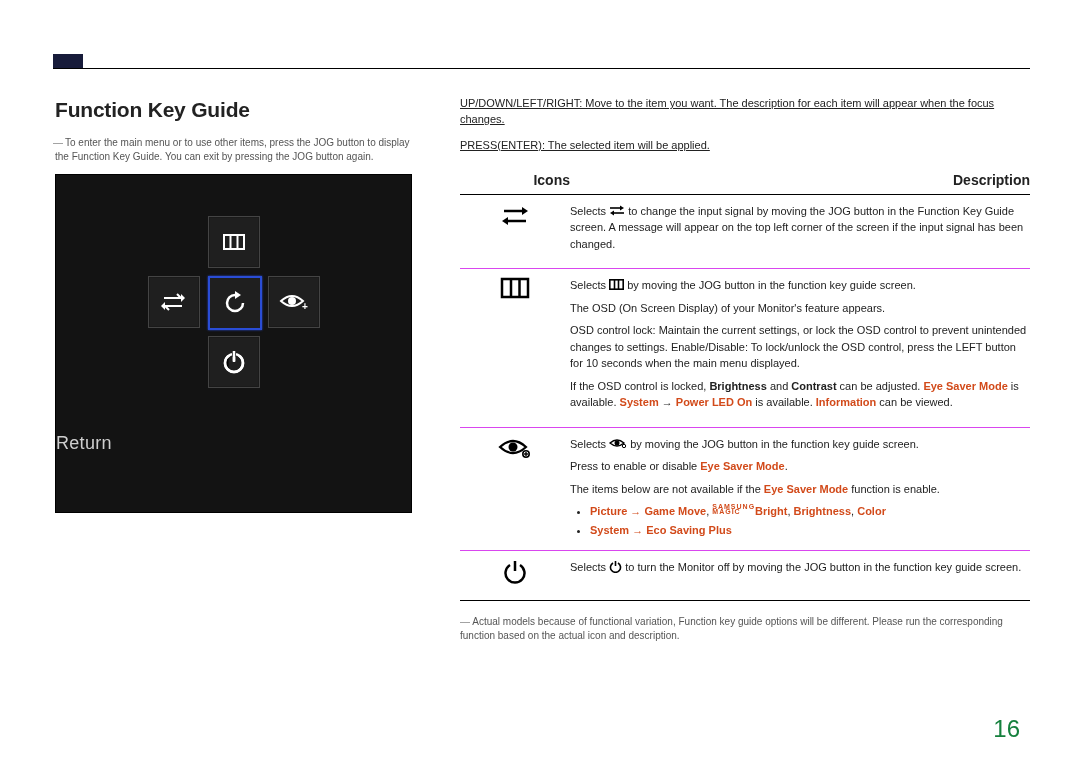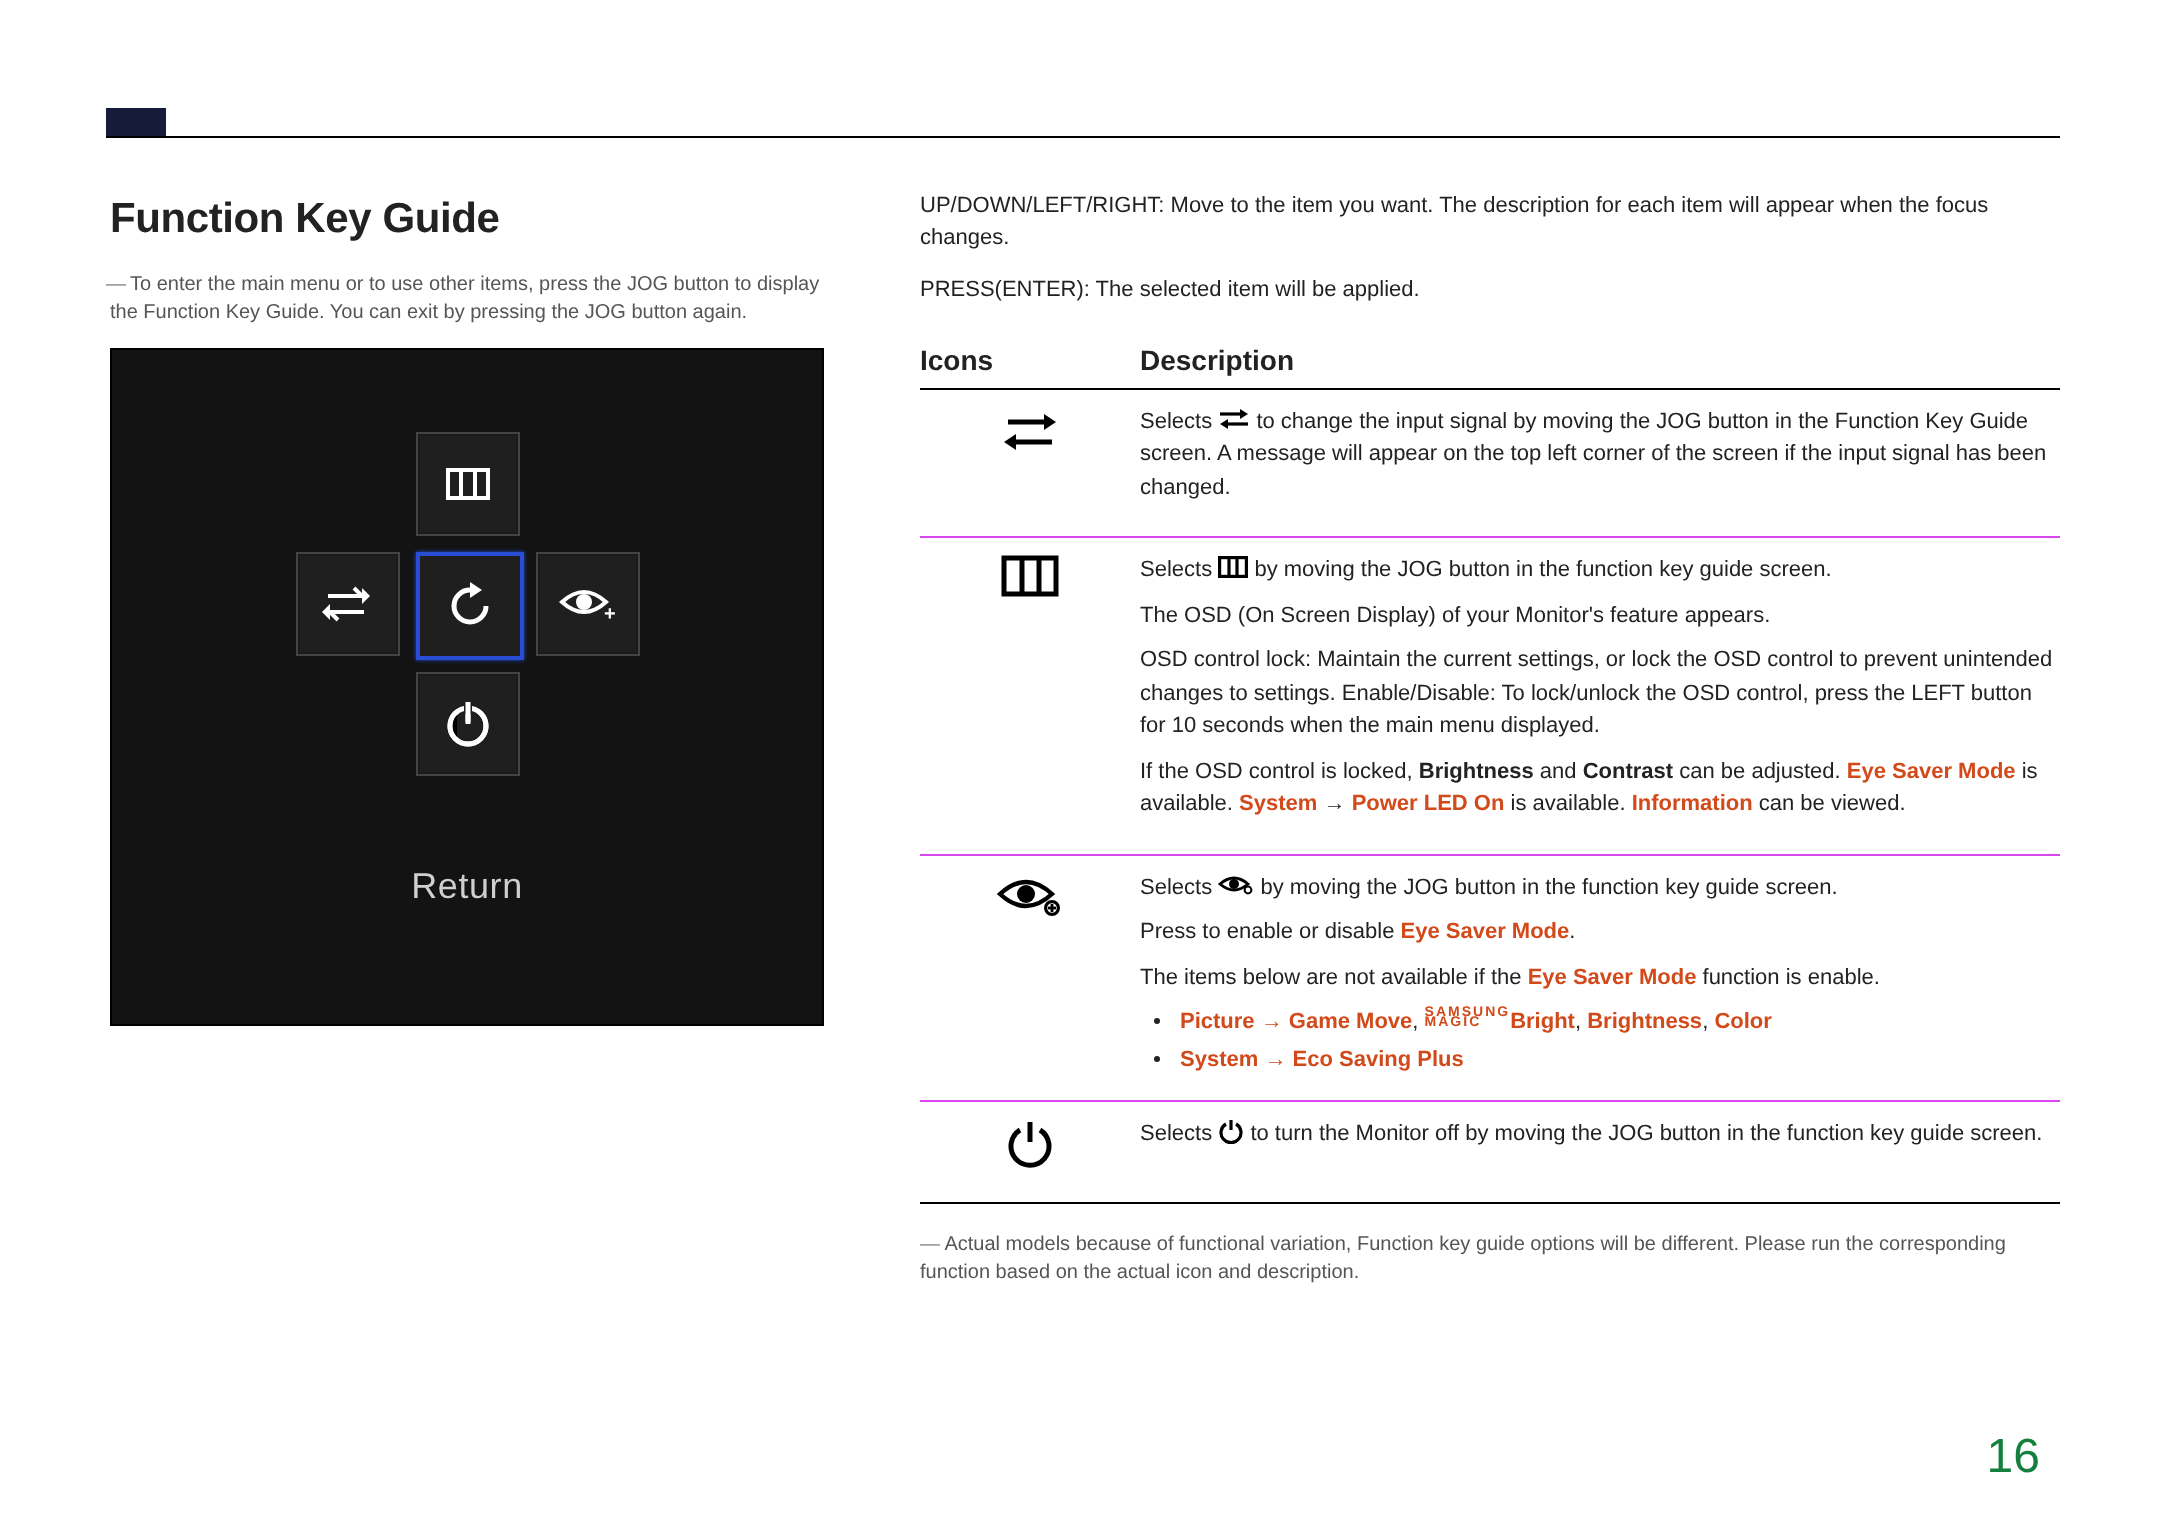--- a/index.html
+++ b/index.html
@@ -81,47 +81,47 @@
   }
   .btn-up    { left: 152px; top: 41px;  width: 50px; height: 50px; }
   .btn-left  { left:  92px; top: 101px; width: 50px; height: 50px; }
   .btn-center{ left: 152px; top: 101px; width: 50px; height: 50px; }
   .btn-right { left: 212px; top: 101px; width: 50px; height: 50px; }
   .btn-down  { left: 152px; top: 161px; width: 50px; height: 50px; }
   .panel-label {
     position: absolute;
     left: 0; width: 100%;
     top: 258px;
-    text-align: center;
     color: #cfcfcf;
     font-size: 18px;
     font-weight: 300;
     letter-spacing: 0.3px;
   }
 
   
   .right-col {
     position: absolute;
     left: 460px;
     top: 96px;
     width: 570px;
   }
   .intro p {
     margin: 0 0 10px 0;
     font-size: 11px;
     line-height: 1.45;
+    text-decoration: underline;
   }
 
   .tbl {
     margin-top: 14px;
     width: 100%;
     border-collapse: collapse;
   }
   .tbl th {
-    text-align: left;
+    text-align: right;
     font-size: 14px;
     font-weight: 600;
     padding: 4px 0 6px 0;
   }
   .tbl th.icons-h { width: 110px; }
   .tbl td {
     vertical-align: top;
     padding: 8px 0 10px 0;
     font-size: 11px;
     line-height: 1.5;

